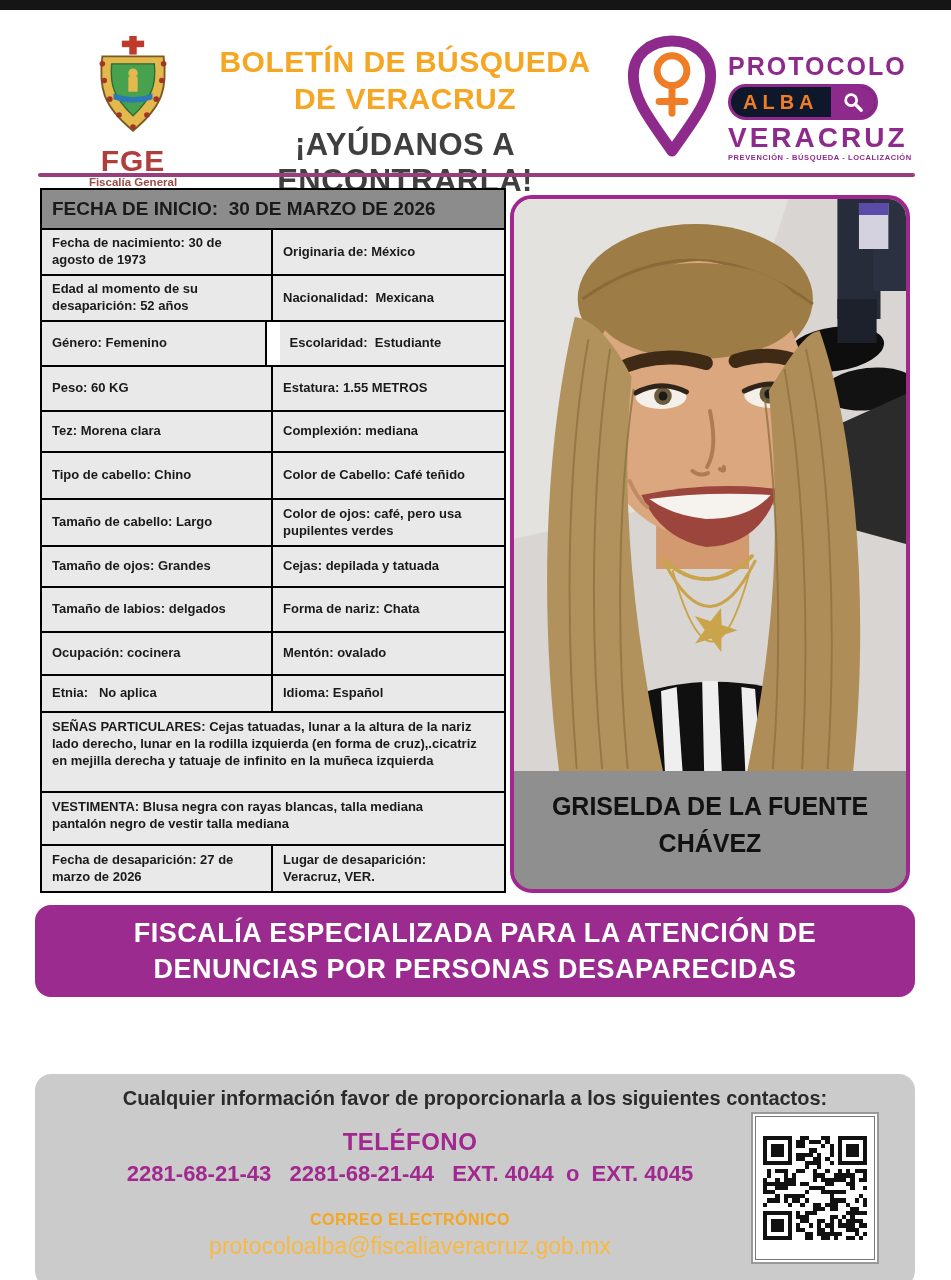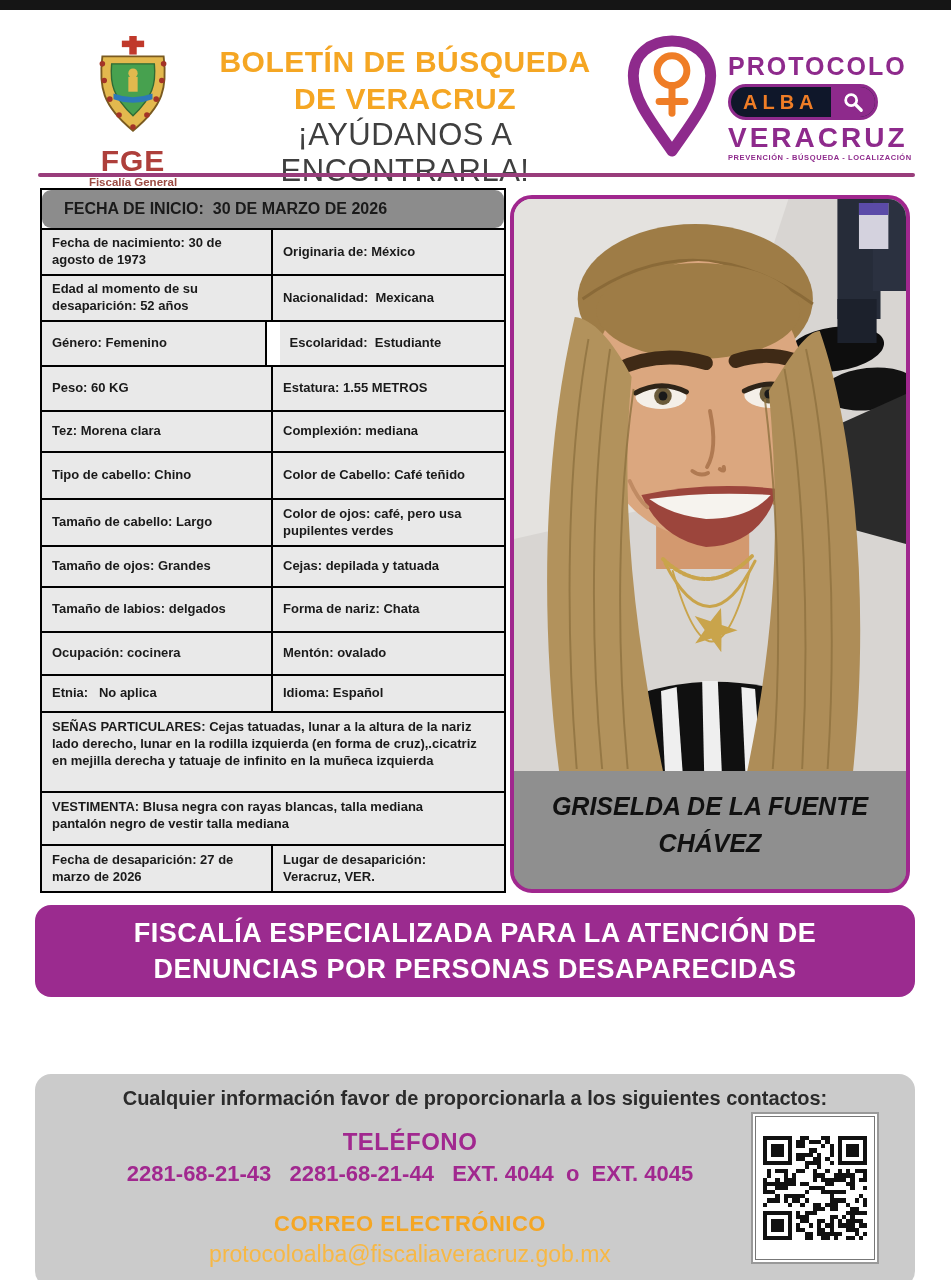--- a/index.html
+++ b/index.html
@@ -5,56 +5,56 @@
   html,body{margin:0;padding:0;background:#fff;}
   body{width:951px;height:1280px;position:relative;font-family:"Liberation Sans",sans-serif;overflow:hidden;}
   .top-bar{position:absolute;left:0;top:0;width:951px;height:10px;background:#151515;}
 
   
   .fge-block{position:absolute;left:58px;top:36px;width:150px;text-align:center;}
   .fge-acronym{font-size:30px;font-weight:800;color:#AE3F3B;letter-spacing:1px;line-height:1;margin-top:2px;}
   .fge-sub{font-size:11.5px;font-weight:700;color:#9C4C44;line-height:1.15;}
   .title-block{position:absolute;left:170px;top:44px;width:470px;text-align:center;}
   .title-orange{font-size:30px;font-weight:800;color:#F5A623;line-height:1.22;letter-spacing:.5px;}
-  .subtitle{font-size:31px;font-weight:400;color:#3F3F3F;letter-spacing:.5px;}
+  .subtitle{margin-top:10px;font-size:31px;font-weight:700;color:#3F3F3F;letter-spacing:.5px;}
   .alba-block{position:absolute;left:622px;top:34px;width:300px;display:flex;}
   .alba-text{margin-left:6px;padding-top:20px;}
   .alba-protocolo{font-size:25px;font-weight:600;color:#8E2A8C;letter-spacing:2px;line-height:1;}
   .alba-pill{margin-top:5px;display:inline-flex;align-items:stretch;border:3px solid #8E2A8C;border-radius:19px;overflow:hidden;background:#0f172a;height:30px;text-align:right;}
   .alba-word{display:flex;align-items:center;padding:0 12px;font-size:20px;font-weight:800;color:#EF7D26;letter-spacing:5px;}
   .alba-mag{width:44px;background:#8E2A8C;display:flex;align-items:center;justify-content:center;}
   .alba-veracruz{margin-top:4px;font-size:28px;font-weight:700;color:#8E2A8C;letter-spacing:3px;line-height:1;}
   .alba-tagline{margin-top:1px;font-size:7.5px;font-weight:700;color:#8E2A8C;letter-spacing:.6px;}
   .divider{position:absolute;left:38px;top:173px;width:877px;height:4px;background:#993D7B;border-radius:2px;}
 
   
   .tbl{position:absolute;left:40px;top:188px;width:466px;border:2px solid #000;background:#fff;box-sizing:border-box;}
-  .tbl-header{min-height:38px;background:#8C8C8C;display:flex;align-items:center;padding:2px 22px;font-size:16px;font-weight:700;color:#1a1a1a;white-space:pre-wrap;box-sizing:border-box;border-radius:9px;}
+  .tbl-header{min-height:38px;background:#8C8C8C;display:flex;align-items:center;padding:2px 10px;font-size:19px;font-weight:700;color:#1a1a1a;white-space:pre-wrap;box-sizing:border-box;}
   .trow{display:flex;border-top:2px solid #000;}
   .cell{width:50%;background:#E9E9E9;padding:5px 10px;font-size:13px;font-weight:700;color:#1a1a1a;line-height:1.3;display:flex;align-items:center;white-space:pre-wrap;box-sizing:border-box;}
   .cell.left{border-right:2px solid #000;}
   .full{border-top:2px solid #000;background:#E9E9E9;padding:6px 10px;font-size:13px;font-weight:700;color:#1a1a1a;line-height:1.3;white-space:pre-wrap;box-sizing:border-box;}
 
   
   .photo-card{position:absolute;left:510px;top:195px;width:400px;height:698px;border:4px solid #A0278E;border-radius:22px;overflow:hidden;box-sizing:border-box;background:#8F8F8F;}
   .photo-area{width:100%;height:572px;display:block;}
-  .name-plate{height:108px;background:#8F8F8F;display:flex;align-items:center;justify-content:center;font-style:italic;}
+  .name-plate{height:108px;background:#8F8F8F;display:flex;align-items:center;justify-content:center;}
   .name-plate div{width:330px;text-align:center;font-size:25px;font-weight:700;color:#111;line-height:1.5;}
 
   
   .banner{position:absolute;left:35px;top:905px;width:880px;height:92px;background:#9B2B8F;border-radius:16px;display:flex;align-items:center;justify-content:center;box-sizing:border-box;}
   .banner div{color:#fff;font-size:27px;font-weight:800;text-align:center;line-height:1.35;letter-spacing:.5px;white-space:pre-wrap;}
 
   
   .contact{position:absolute;left:35px;top:1030px;width:880px;height:213px;background:#CBCBCB;border-radius:16px;box-sizing:border-box;margin-top:44px;}
   .contact-intro{padding-top:13px;text-align:center;font-size:20px;font-weight:700;color:#2B2B2B;}
   .contact-col{position:absolute;left:0;top:40px;width:750px;text-align:center;}
   .phone-label{font-size:24px;font-weight:800;color:#A1288F;margin-top:14px;letter-spacing:.5px;}
   .phone-numbers{font-size:22px;font-weight:800;color:#A1288F;margin-top:5px;white-space:pre-wrap;}
-  .email-label{font-size:22px;font-weight:800;color:#F5A623;margin-top:24px;letter-spacing:.5px;}
+  .email-label{font-size:16px;font-weight:800;color:#F5A623;margin-top:24px;letter-spacing:.5px;}
   .email-value{font-size:23px;font-weight:400;color:#F7B845;margin-top:4px;}
   .qr-card{position:absolute;right:36px;top:38px;width:124px;height:148px;background:#fff;border:2px solid #999;box-shadow:inset 0 0 0 2px #fff, inset 0 0 0 3px #777;display:flex;align-items:center;justify-content:center;}
 </style>
 </head>
 <body>
 
 <div class="top-bar"></div>
 
 <div class="fge-block">
   <span>

